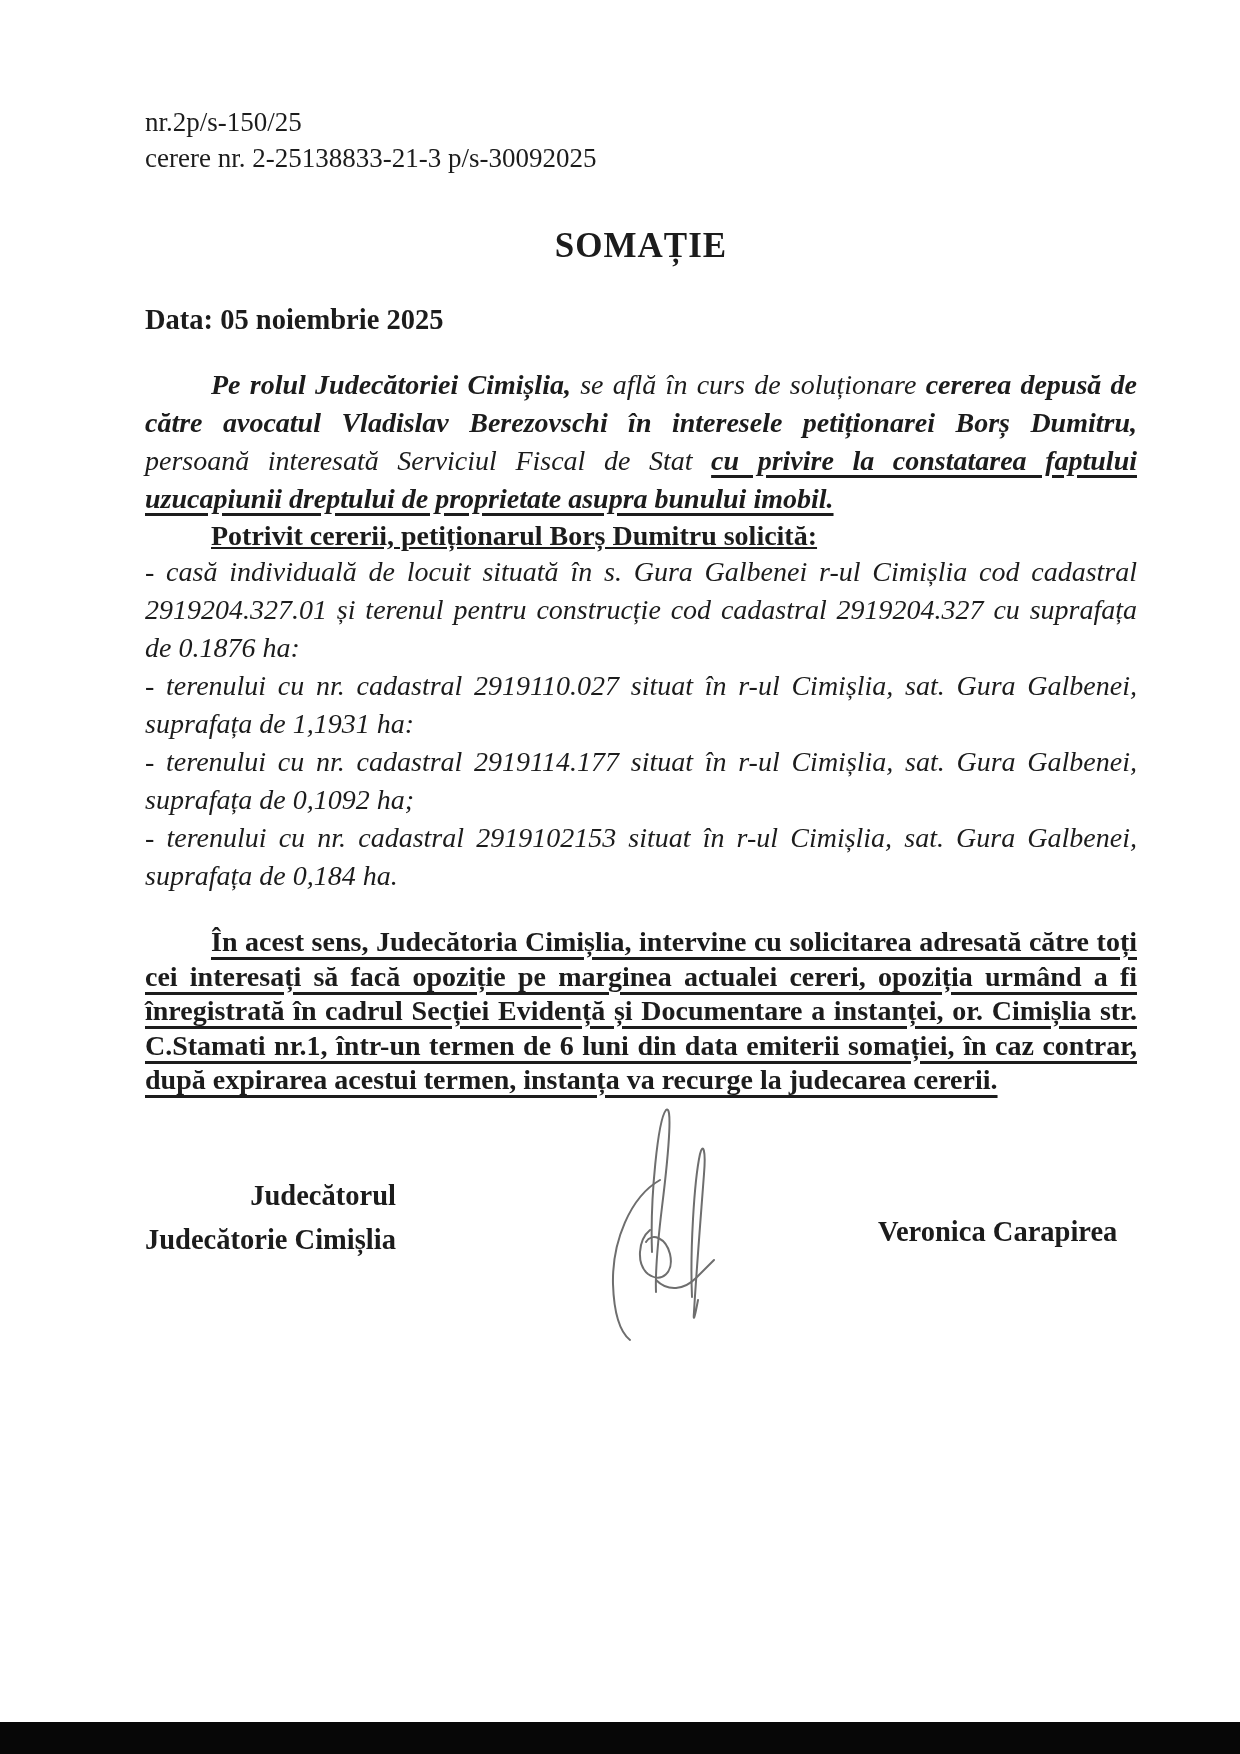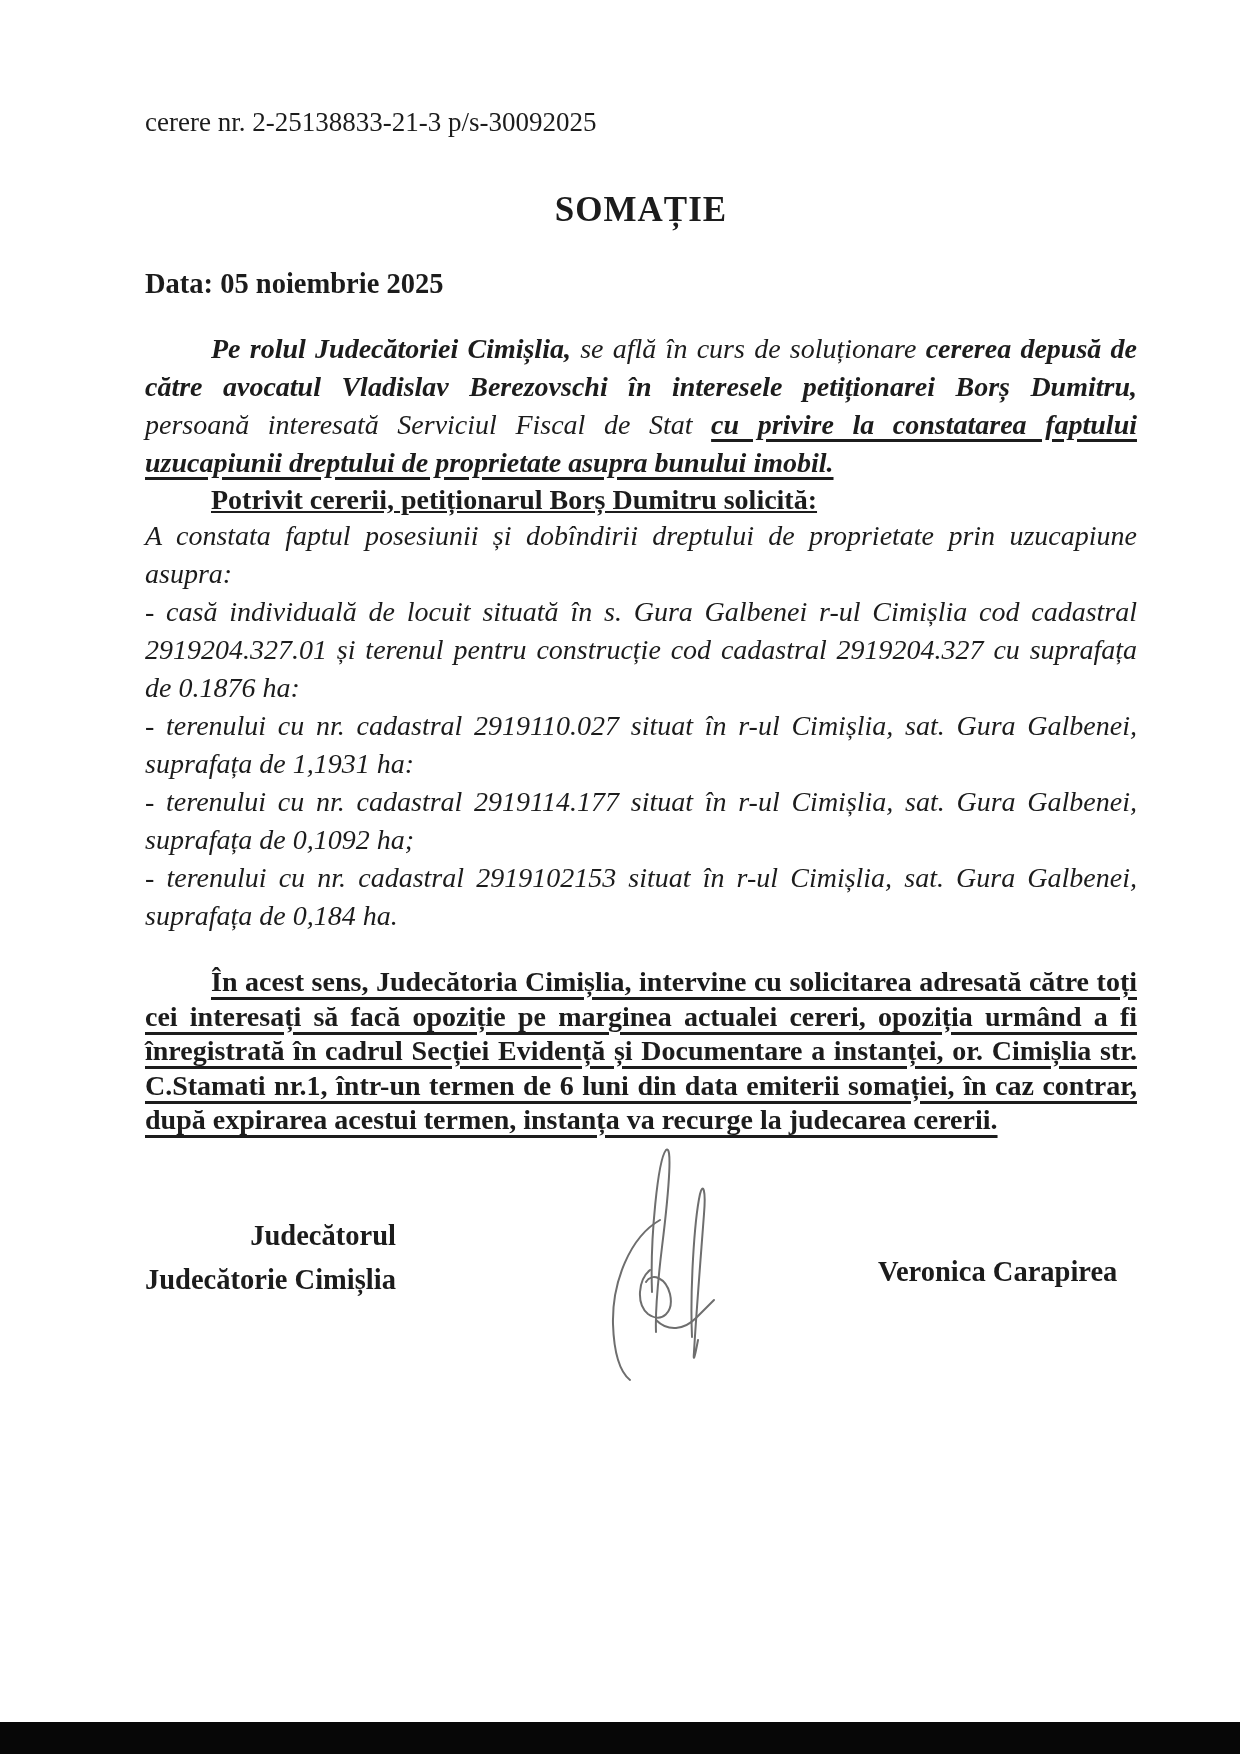--- a/index.html
+++ b/index.html
@@ -107,35 +107,35 @@
     background: #070707;
   }
 </style>
 </head>
 <body>
 
 <div class="page">
   <div class="content">
 
     <div class="hdr">
+      <div>nr.2p/s-150/25</div>
       <div>cerere nr. 2-25138833-21-3 p/s-30092025</div>
     </div>
 
     <div class="title">SOMAȚIE</div>
 
     <div class="meta">
       <span>Data: 05 noiembrie 2025</span>
     </div>
 
     <p class="p p1"><span class="bi">Pe rolul Judecătoriei Cimișlia,</span><span> se află în curs de soluționare </span><span class="bi">cererea depusă de către avocatul Vladislav Berezovschi în interesele petiționarei Borș Dumitru,</span><span> persoană interesată Serviciul Fiscal de Stat </span><span class="bi u">cu privire la constatarea faptului uzucapiunii dreptului de proprietate asupra bunului imobil.</span></p>
 
 
     <p class="p p3">Potrivit cererii, petiționarul  Borș Dumitru solicită:</p>
 
-    <p class="p it">A constata faptul posesiunii și dobîndirii dreptului de proprietate prin uzucapiune asupra:</p>
 
     <div>
       <p class="p it">- casă individuală de locuit situată în s. Gura Galbenei r-ul Cimișlia cod cadastral 2919204.327.01 și terenul pentru construcție cod cadastral 2919204.327 cu suprafața de 0.1876 ha:</p>
       <p class="p it"> - terenului cu nr. cadastral 2919110.027 situat în r-ul Cimișlia, sat. Gura Galbenei, suprafața de 1,1931 ha:</p>
       <p class="p it">- terenului cu nr. cadastral 2919114.177 situat în r-ul Cimișlia, sat. Gura Galbenei, suprafața de 0,1092 ha;</p>
       <p class="p it">- terenului cu nr. cadastral 2919102153 situat în r-ul Cimișlia, sat. Gura Galbenei, suprafața de 0,184 ha.</p>
     </div>
 
     <p class="p p5">În acest sens, Judecătoria Cimișlia, intervine cu solicitarea adresată către toți cei interesați să facă opoziție pe marginea actualei cereri, opoziția urmând a fi înregistrată în cadrul Secției Evidență și Documentare a instanței, or. Cimișlia str. C.Stamati nr.1, într-un termen de 6 luni din data emiterii somației, în caz contrar, după expirarea acestui termen, instanța va recurge la judecarea cererii.</p>
 

